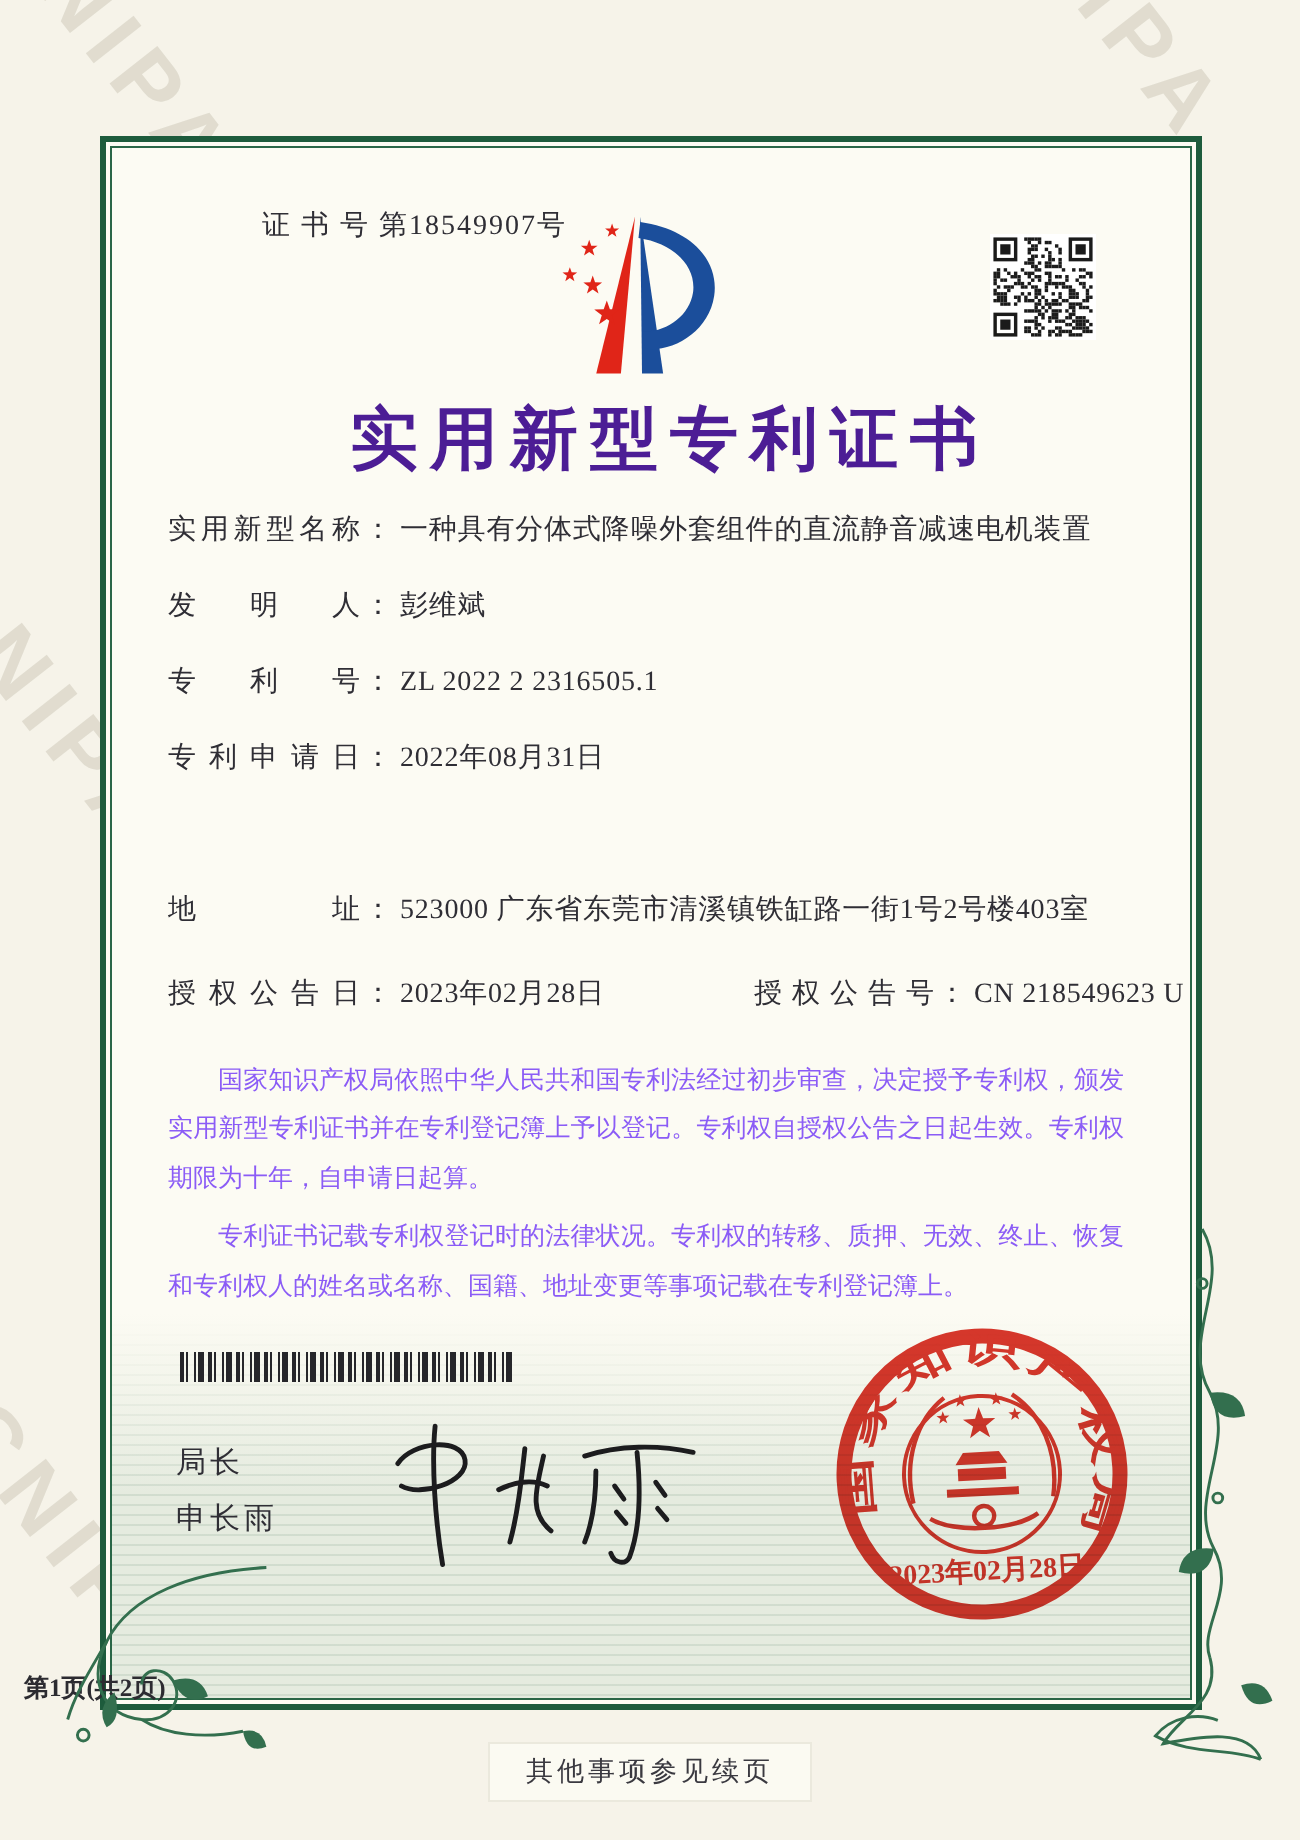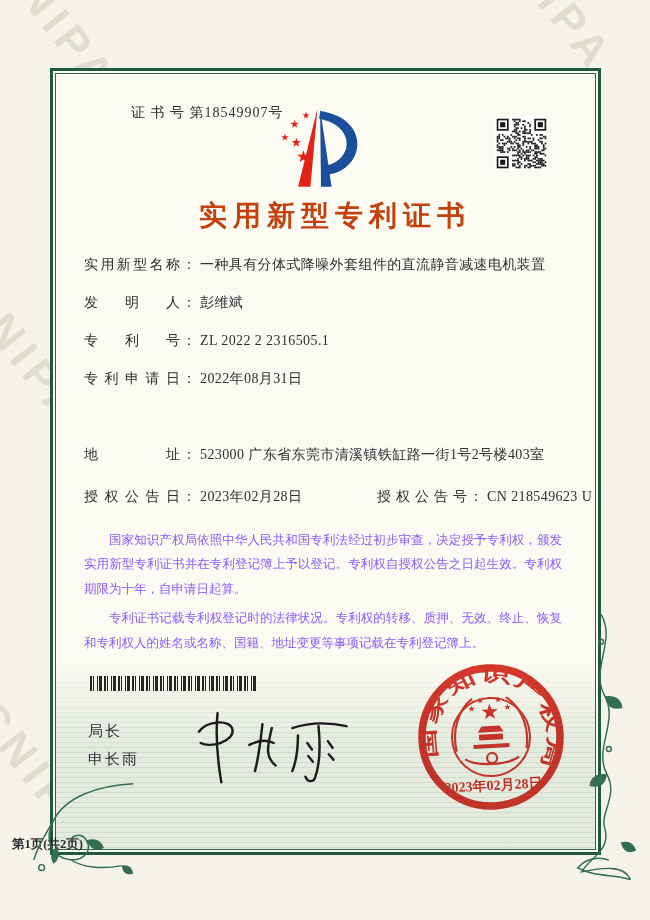--- a/index.html
+++ b/index.html
@@ -33,22 +33,22 @@
   .band::before{
     content:"";position:absolute;left:0;right:0;top:0;height:90px;
     background:linear-gradient(180deg,#fcfbf3 0%, rgba(252,251,243,0) 100%);
   }
   
   .cert-no{position:absolute;left:84px;top:104px;font-size:14px;letter-spacing:1px;z-index:3;margin-left:47px;}
   .logo{position:absolute;left:277px;top:104px;width:88px;height:88px;z-index:3;}
   .qr{position:absolute;left:495px;top:117px;width:53px;height:53px;z-index:3;}
   .title{
     position:absolute;left:0;right:0;top:197px;text-align:center;
-    font-size:28px;font-weight:bold;letter-spacing:6px;padding-left:20px;
-    color:#c2410c;z-index:3;
+    font-size:34px;font-weight:bold;letter-spacing:6px;padding-left:20px;
+    color:#4c1d95;z-index:3;
   }
   
   .row{position:absolute;left:84px;width:482px;font-size:14px;white-space:nowrap;z-index:3;}
   .lbl{display:inline-block;width:96px;text-align:justify;text-align-last:justify;vertical-align:top;}
   .colon{display:inline-block;margin:0 4px 0 2px;}
   .val{letter-spacing:0.4px;}
   .pair2{position:absolute;left:265px;top:0;white-space:nowrap;}
   .pair2 .lbl{width:90px;margin-left:28px;}
   
   .paras{position:absolute;left:84px;top:528px;width:478px;z-index:3;
@@ -481,20 +481,21 @@
         <circle cx="85" cy="106" r="5" fill="none" stroke-width="2.2"></circle>
         <path d="M50,98 C46,76 54,56 68,46" fill="none" stroke-width="2.2"></path>
         <path d="M120,98 C124,76 116,56 102,46" fill="none" stroke-width="2.2"></path>
         <path d="M58,106 C70,114 100,114 112,106" fill="none" stroke-width="2.2"></path>
       </g>
       <text x="85" y="138" font-size="14" font-weight="bold" text-anchor="middle" stroke="none">2023年02月28日</text>
     </g>
   </svg>
 
   <div class="page-info">第1页(共2页)</div>
+  <div class="note">其他事项参见续页</div>
 
   <svg class="fl-left" viewBox="0 0 115 115" fill="none" stroke="#336f4e" stroke-width="1.5">
     <path d="M108,8 C70,10 38,22 26,46 C16,66 24,84 44,86 C58,87 66,76 60,66 C55,58 44,60 44,68"></path>
     <path d="M26,46 C18,60 10,72 6,86"></path>
     <path d="M44,86 C56,94 76,96 96,92"></path>
     <path d="M60,66 q14,-4 18,8 q-12,6 -18,-8" fill="#336f4e" stroke="none"></path>
     <path d="M96,92 q10,-2 12,8 q-10,4 -12,-8" fill="#336f4e" stroke="none"></path>
     <circle cx="14" cy="94" r="3"></circle>
     <path d="M30,72 q-10,8 -4,18 q8,-4 4,-18" fill="#336f4e" stroke="none"></path>
   </svg>

